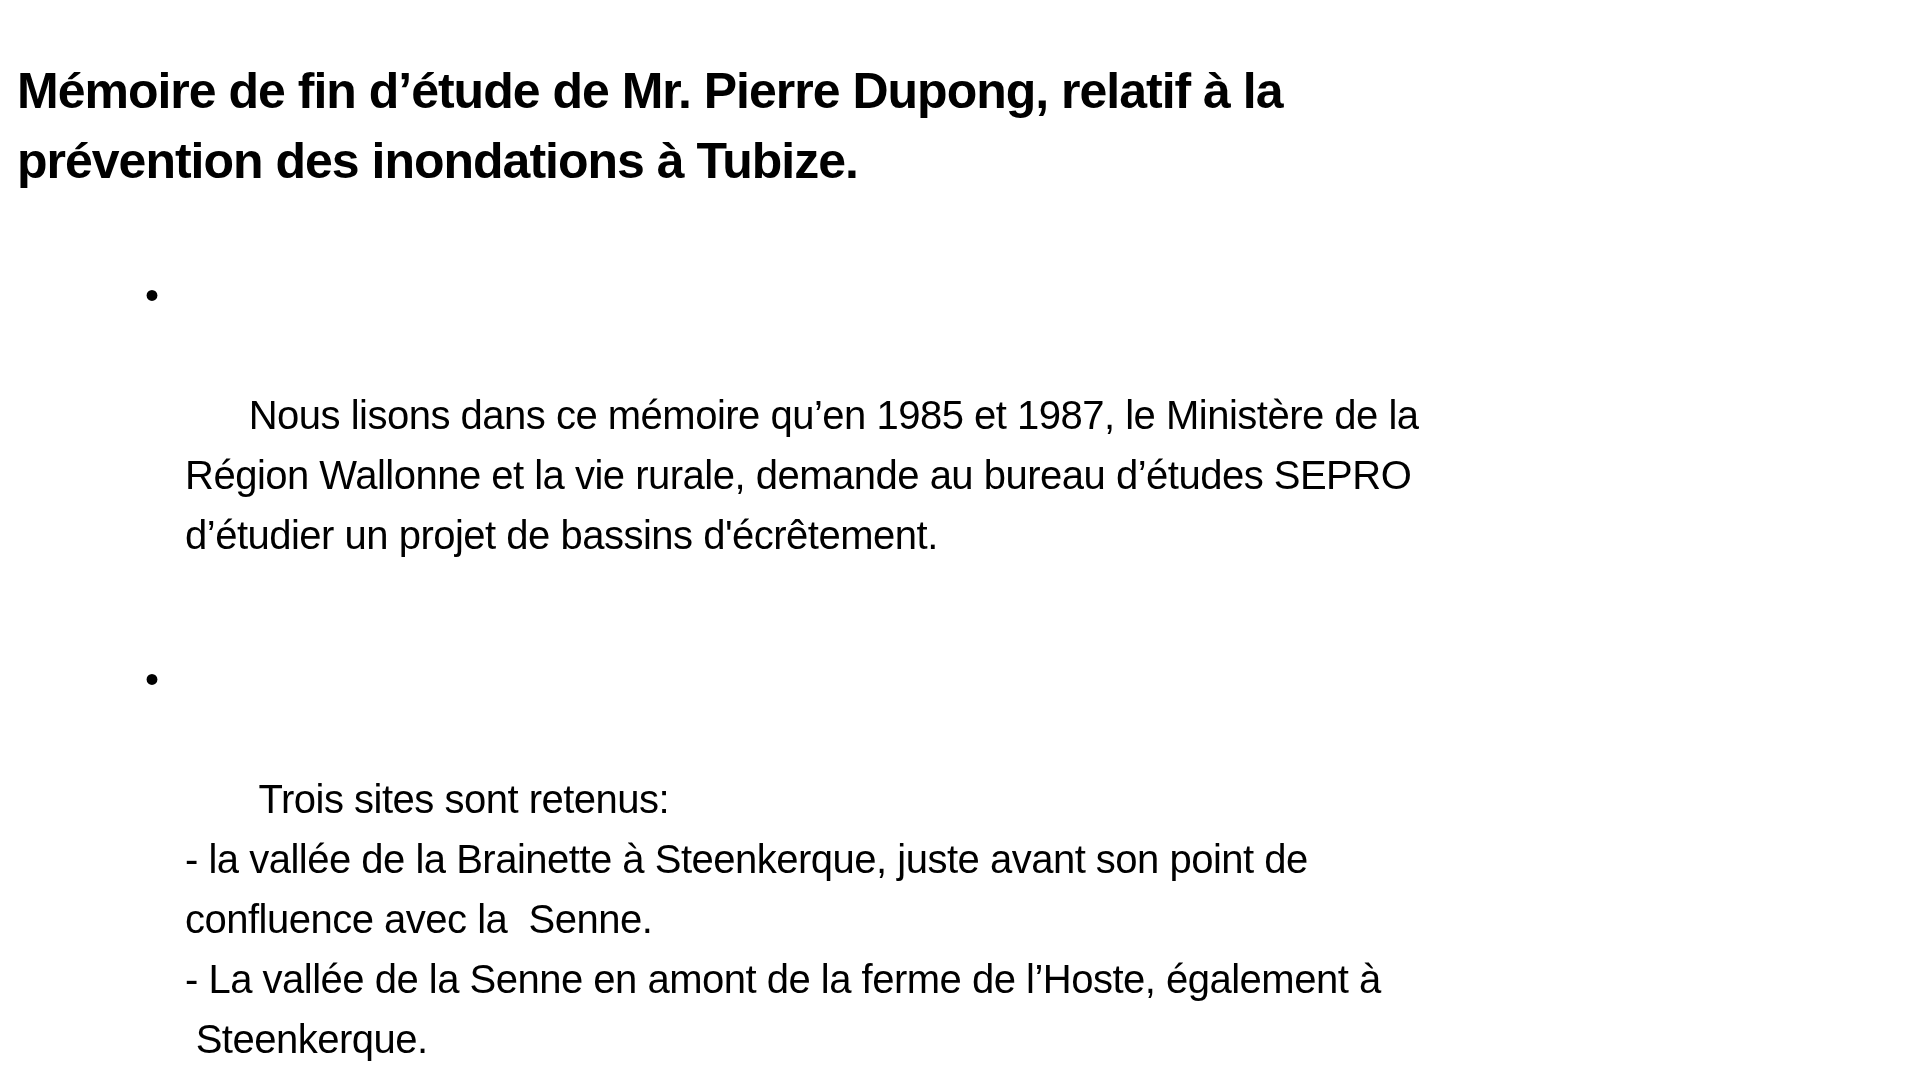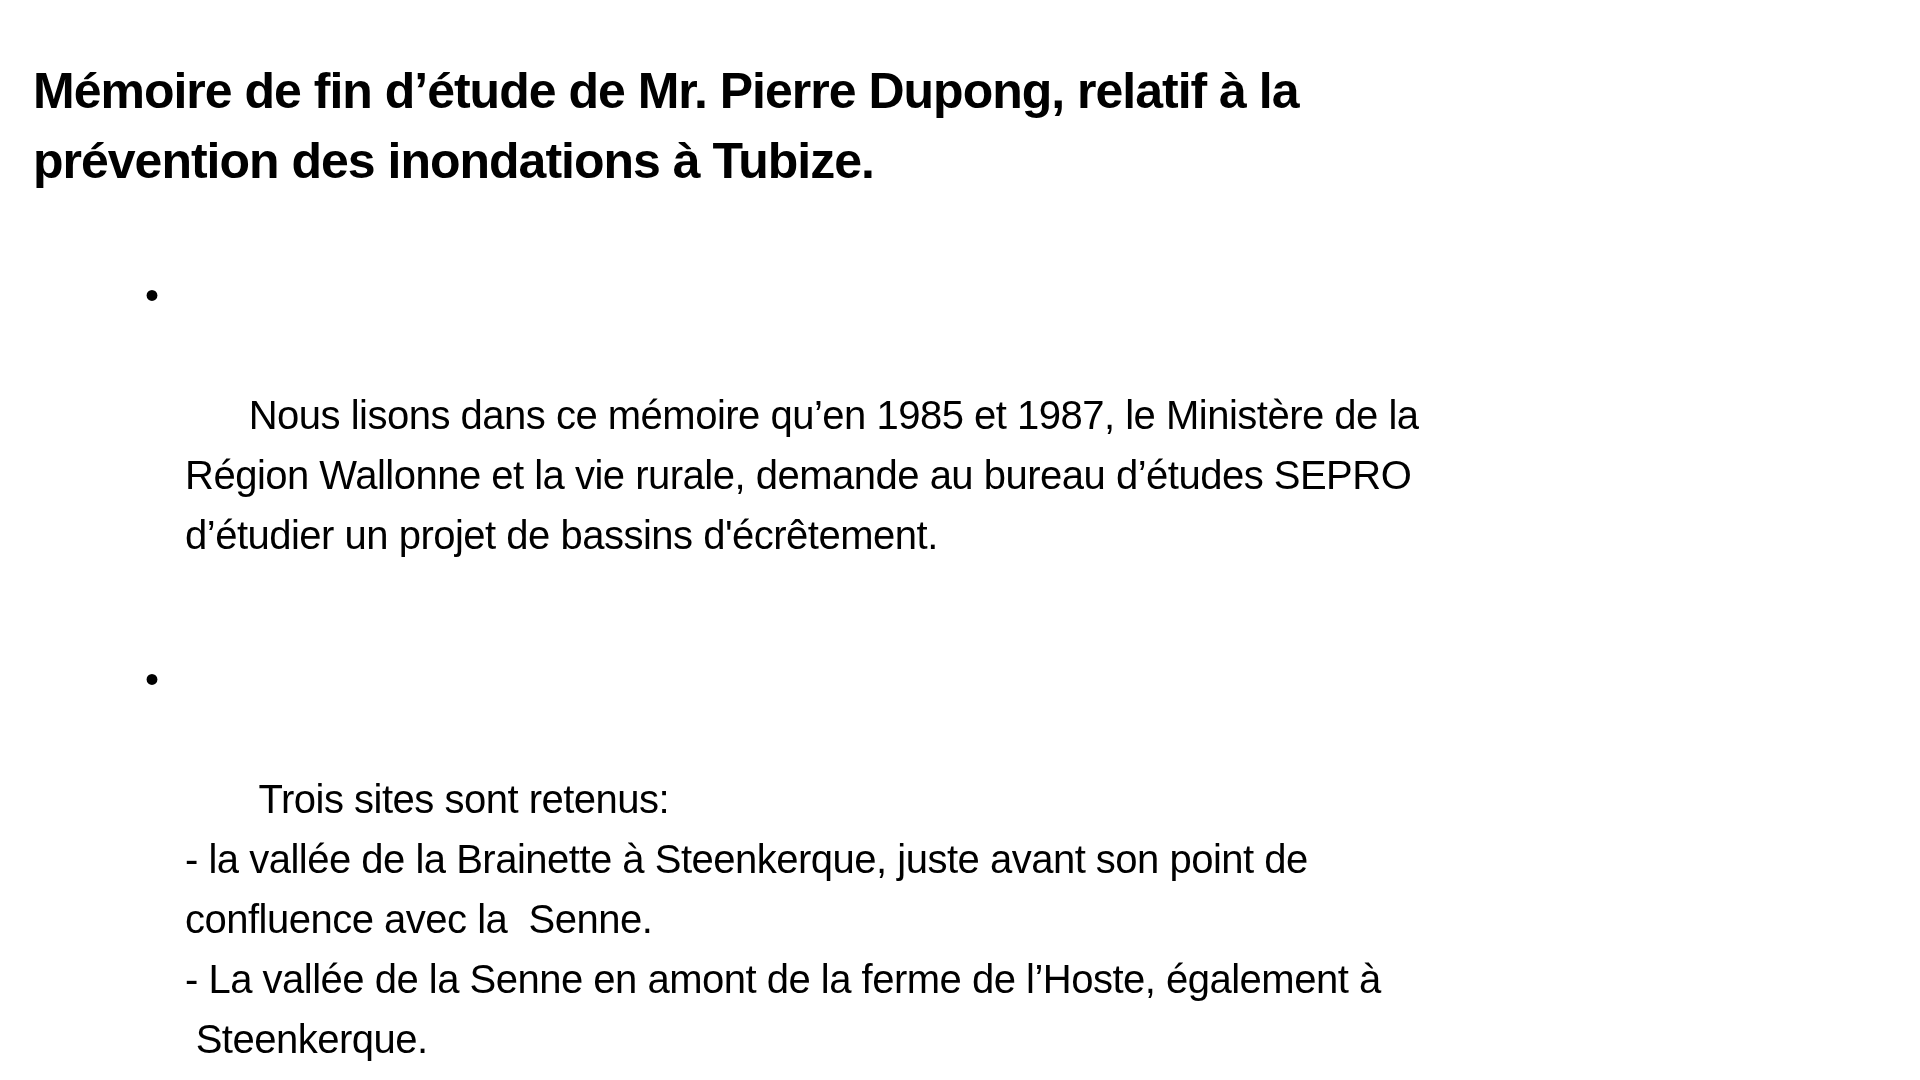--- a/index.html
+++ b/index.html
@@ -20,21 +20,20 @@
     position: absolute;
     left: 17px;
     top: 22px;
     width: 1700px;
     font-size: 50px;
     line-height: 70px;
     letter-spacing: -1px;
     font-weight: 600;
     white-space: pre-wrap;
     color: #000000;
-    margin-left: 16px;
   }
   .bullet-list {
     position: absolute;
     left: 145px;
     top: 265px;
     width: 1560px;
     list-style: none;
     margin: 0;
     padding: 0;
   }

